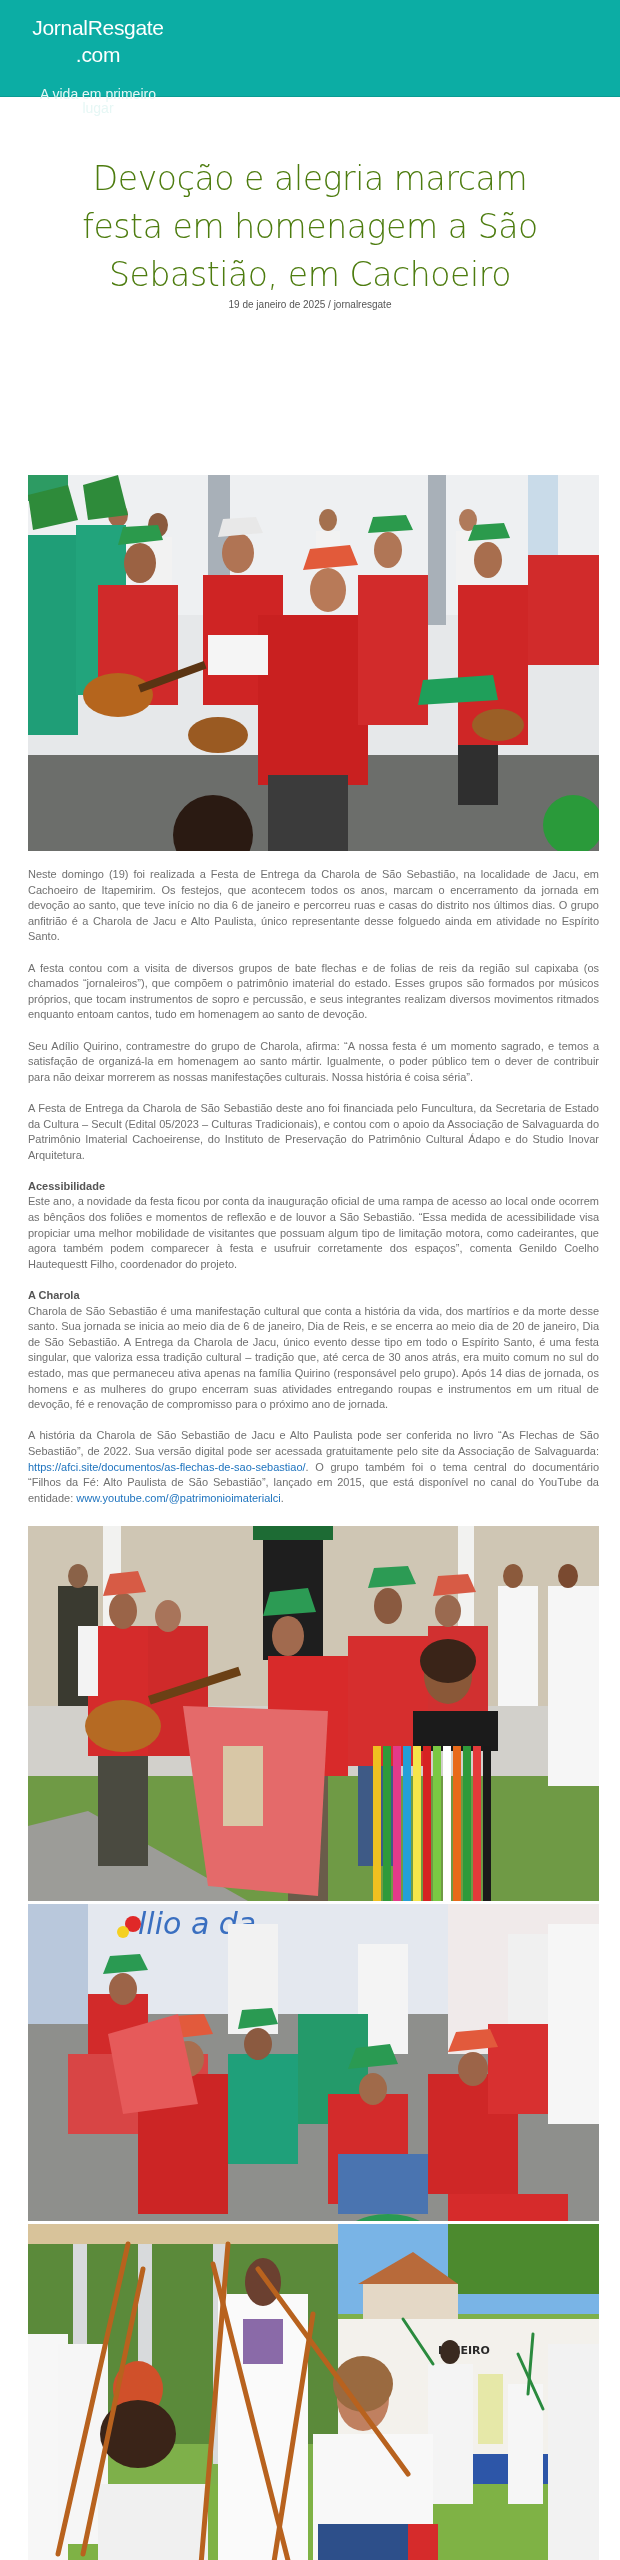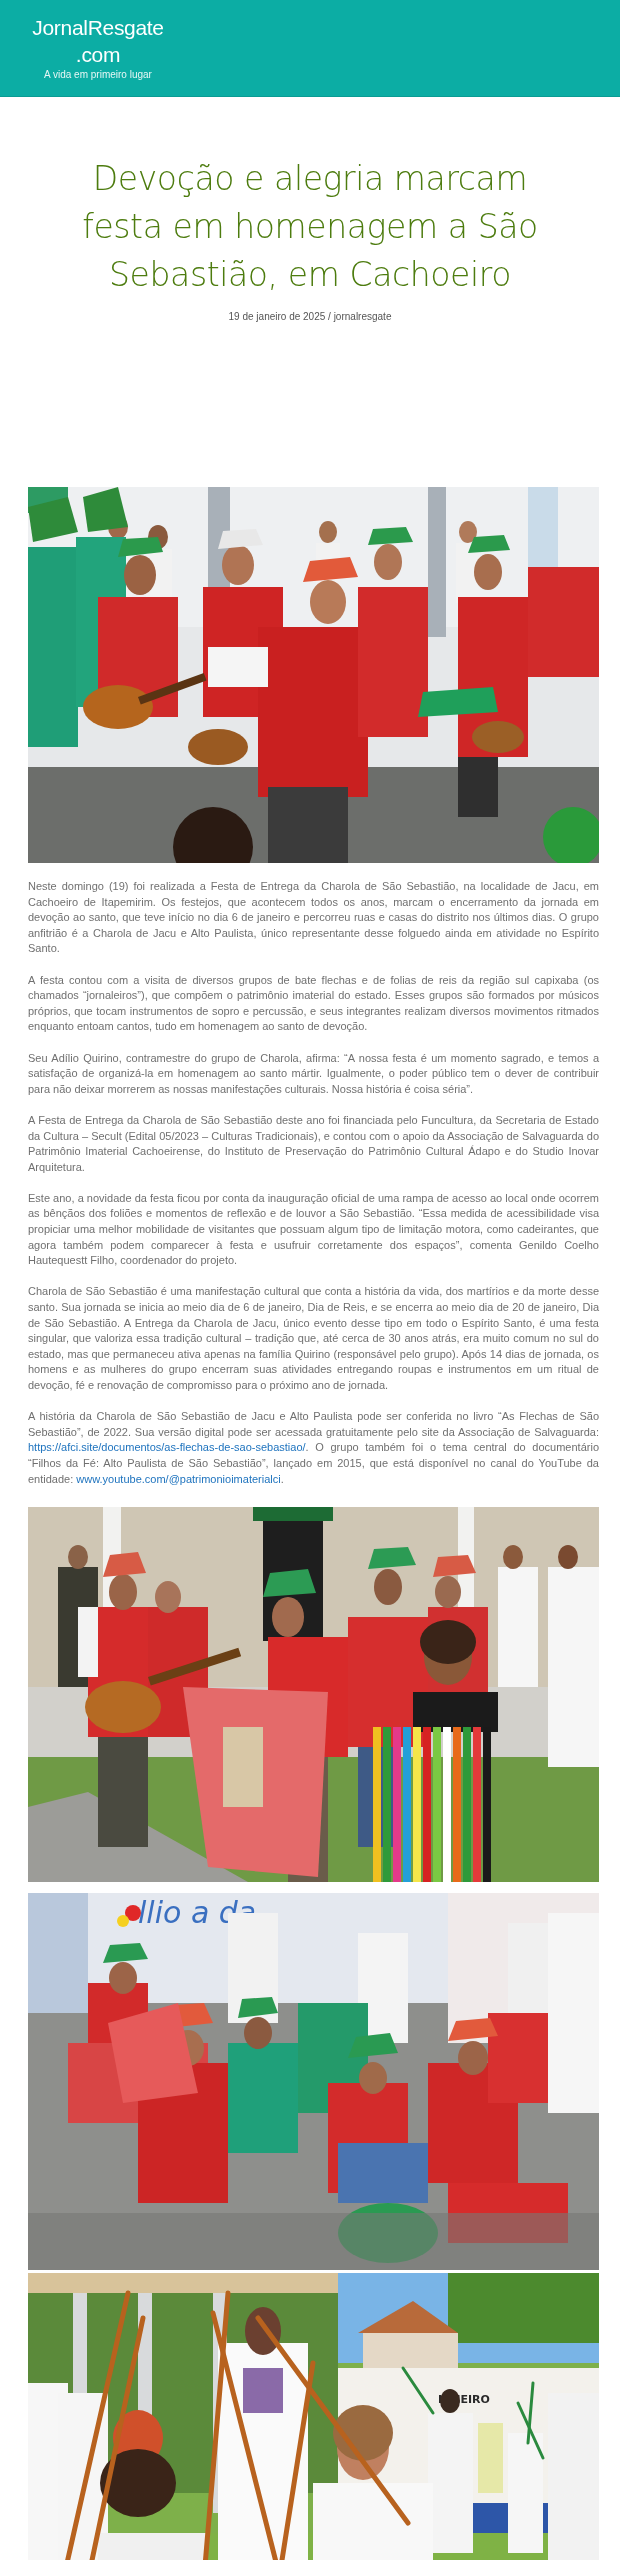--- a/index.html
+++ b/index.html
@@ -11,38 +11,38 @@
       position: relative; border-bottom: 1px solid #0a9c94;
     }
     .brand {
       position: absolute; left: 28px; top: 14px; width: 140px;
       text-align: center; color: #ffffff;
     }
     .brand-name {
       font-size: 21px; line-height: 27px; letter-spacing: -0.3px;
       display: block; color: #ffffff; text-decoration: none;
     }
-    .brand-tagline { font-size: 10px; line-height: 14px; margin-top: 0; color: #e6f7f5; display:block; }
+    .brand-tagline { font-size: 14px; line-height: 14px; margin-top: 19px; color: #e6f7f5; display:block; }
 
     .post-header { padding-top: 58px; text-align: center; }
     .post-title {
       font-family: "DejaVu Sans", sans-serif; font-weight: 300;
       font-size: 33px; line-height: 48px; color: #4d7c0f;
       width: 520px; margin: 0 auto; letter-spacing: -0.4px;
     }
-    .post-meta { font-size: 10px; color: #555; margin-top: 12px; }
+    .post-meta { font-size: 10px; color: #555; margin-top: 0; }
     .post-meta a { color: #555; text-decoration: none; }
 
     .content { width: 571px; margin: 0 auto; margin-left: 28px; }
     .figure {
       width: 571px; display: block; position: relative; overflow: hidden;
     }
     .fig-1 { margin-top: 165px; height: 376px; }
     .fig-2 { margin-top: 6px; height: 375px; }
-    .fig-3 { margin-top: 11px; height: 377px; }
+    .fig-3 { margin-top: 3px; height: 317px; }
     .fig-4 { margin-top: 3px; height: 376px; }
 
     .article { margin-top: 16px; }
     .article p {
       font-size: 11px; line-height: 15.6px; color: #707070;
       text-align: justify; margin-bottom: 15.6px;
     }
     .article p.last { margin-bottom: 20px; }
     .article strong { color: #555; font-weight: bold; display: block; }
     .article a { color: #1e73be; text-decoration: none; }
@@ -129,23 +129,25 @@
       <ellipse cx="545" cy="350" rx="30" ry="30" fill="#2a9a3a"></ellipse>
     </svg>
   </div>
 
   <div class="article">
     <p>Neste domingo (19) foi realizada a Festa de Entrega da Charola de São Sebastião, na localidade de Jacu, em Cachoeiro de Itapemirim. Os festejos, que acontecem todos os anos, marcam o encerramento da jornada em devoção ao santo, que teve início no dia 6 de janeiro e percorreu ruas e casas do distrito nos últimos dias. O grupo anfitrião é a Charola de Jacu e Alto Paulista, único representante desse folguedo ainda em atividade no Espírito Santo.</p>
     <p>A festa contou com a visita de diversos grupos de bate flechas e de folias de reis da região sul capixaba (os chamados “jornaleiros”), que compõem o patrimônio imaterial do estado. Esses grupos são formados por músicos próprios, que tocam instrumentos de sopro e percussão, e seus integrantes realizam diversos movimentos ritmados enquanto entoam cantos, tudo em homenagem ao santo de devoção.</p>
     <p>Seu Adílio Quirino, contramestre do grupo de Charola, afirma: “A nossa festa é um momento sagrado, e temos a satisfação de organizá-la em homenagem ao santo mártir. Igualmente, o poder público tem o dever de contribuir para não deixar morrerem as nossas manifestações culturais. Nossa história é coisa séria”.</p>
     <p>A Festa de Entrega da Charola de São Sebastião deste ano foi financiada pelo Funcultura, da Secretaria de Estado da Cultura – Secult (Edital 05/2023 – Culturas Tradicionais), e contou com o apoio da Associação de Salvaguarda do Patrimônio Imaterial Cachoeirense, do Instituto de Preservação do Patrimônio Cultural Ádapo e do Studio Inovar Arquitetura.</p>
     <p>
+      <strong>Acessibilidade</strong>
       <span>Este ano, a novidade da festa ficou por conta da inauguração oficial de uma rampa de acesso ao local onde ocorrem as bênçãos dos foliões e momentos de reflexão e de louvor a São Sebastião. “Essa medida de acessibilidade visa propiciar uma melhor mobilidade de visitantes que possuam algum tipo de limitação motora, como cadeirantes, que agora também podem comparecer à festa e usufruir corretamente dos espaços”, comenta Genildo Coelho Hautequestt Filho, coordenador do projeto.</span>
     </p>
     <p>
+      <strong>A Charola</strong>
       <span>Charola de São Sebastião é uma manifestação cultural que conta a história da vida, dos martírios e da morte desse santo. Sua jornada se inicia ao meio dia de 6 de janeiro, Dia de Reis, e se encerra ao meio dia de 20 de janeiro, Dia de São Sebastião. A Entrega da Charola de Jacu, único evento desse tipo em todo o Espírito Santo, é uma festa singular, que valoriza essa tradição cultural – tradição que, até cerca de 30 anos atrás, era muito comum no sul do estado, mas que permaneceu ativa apenas na família Quirino (responsável pelo grupo). Após 14 dias de jornada, os homens e as mulheres do grupo encerram suas atividades entregando roupas e instrumentos em um ritual de devoção, fé e renovação de compromisso para o próximo ano de jornada.</span>
     </p>
     <p class="last">
       <span>A história da Charola de São Sebastião de Jacu e Alto Paulista pode ser conferida no livro “As Flechas de São Sebastião”, de 2022. Sua versão digital pode ser acessada gratuitamente pelo site da Associação de Salvaguarda: </span><a href="#">https://afci.site/documentos/as-flechas-de-sao-sebastiao/</a><span>. O grupo também foi o tema central do documentário “Filhos da Fé: Alto Paulista de São Sebastião”, lançado em 2015, que está disponível no canal do YouTube da entidade: </span><a href="#">www.youtube.com/@patrimonioimaterialci</a><span>.</span>
     </p>
   </div>
 
   <div class="figure fig-2" title="Charola group singing outdoors with guitars, a woman holding a red São Sebastião banner and a girl wearing a colorful ribbon costume">
     <svg width="571" height="375" viewBox="0 0 571 375">
       <rect width="571" height="375" fill="#d9d5ca"></rect>

